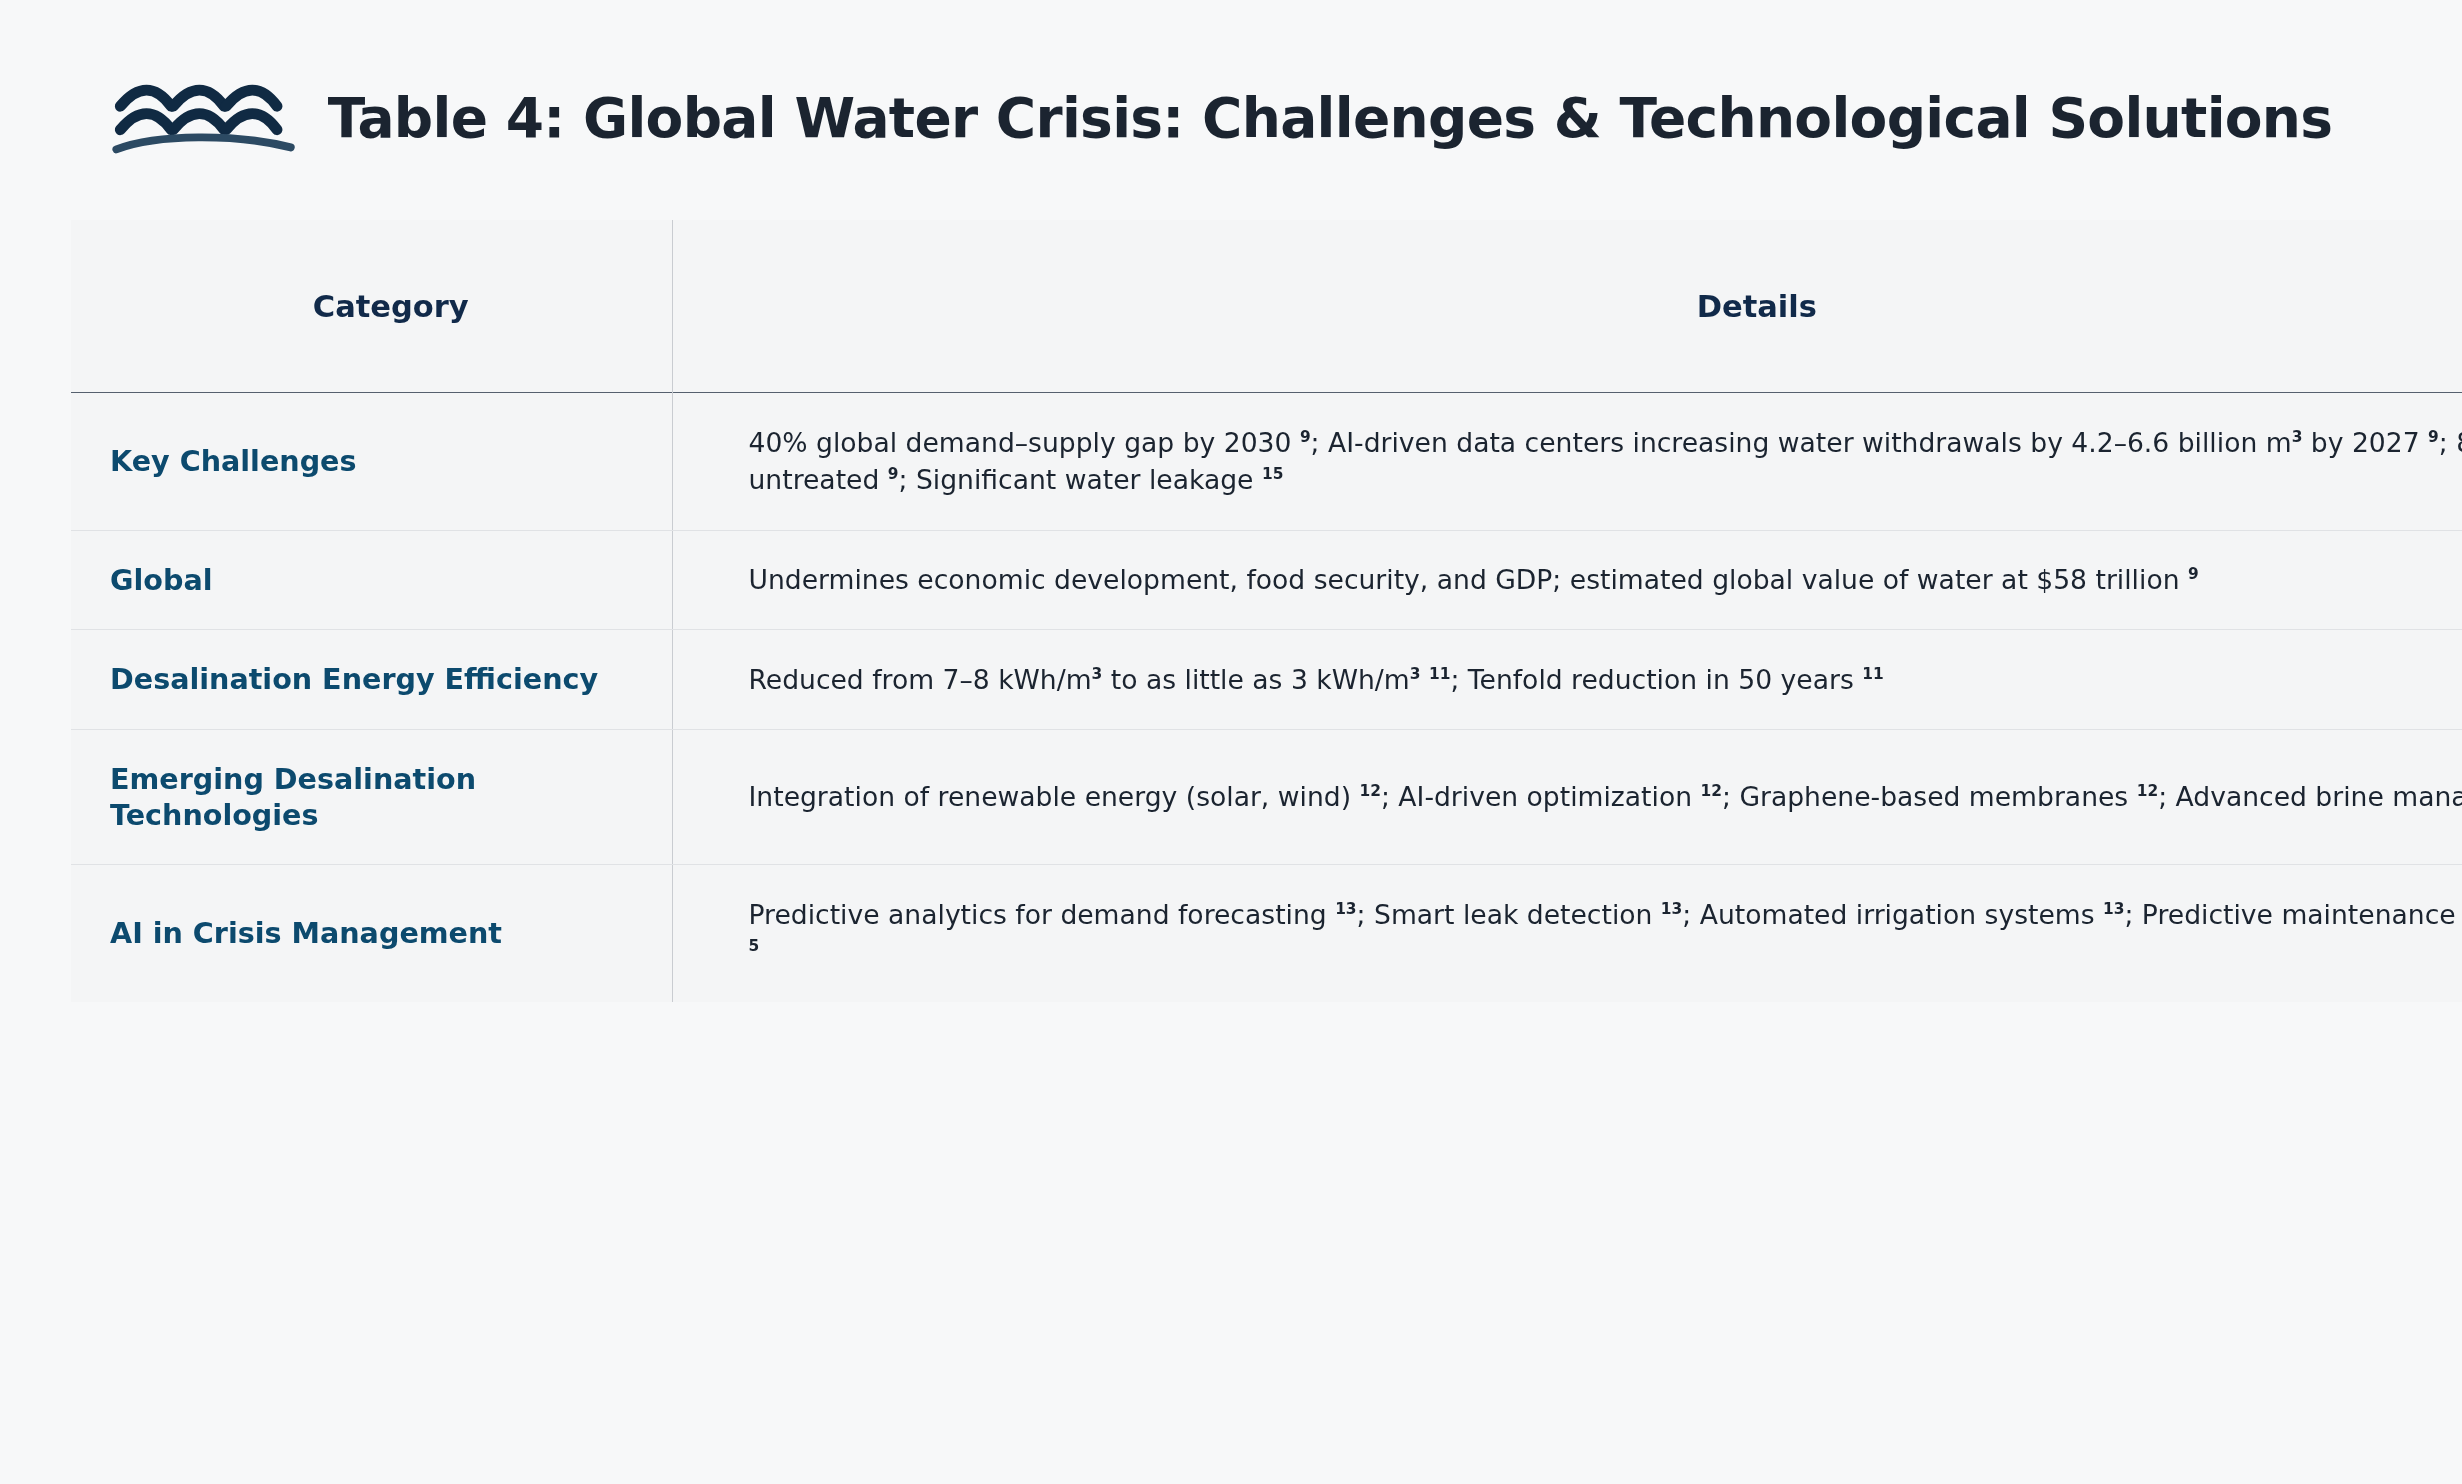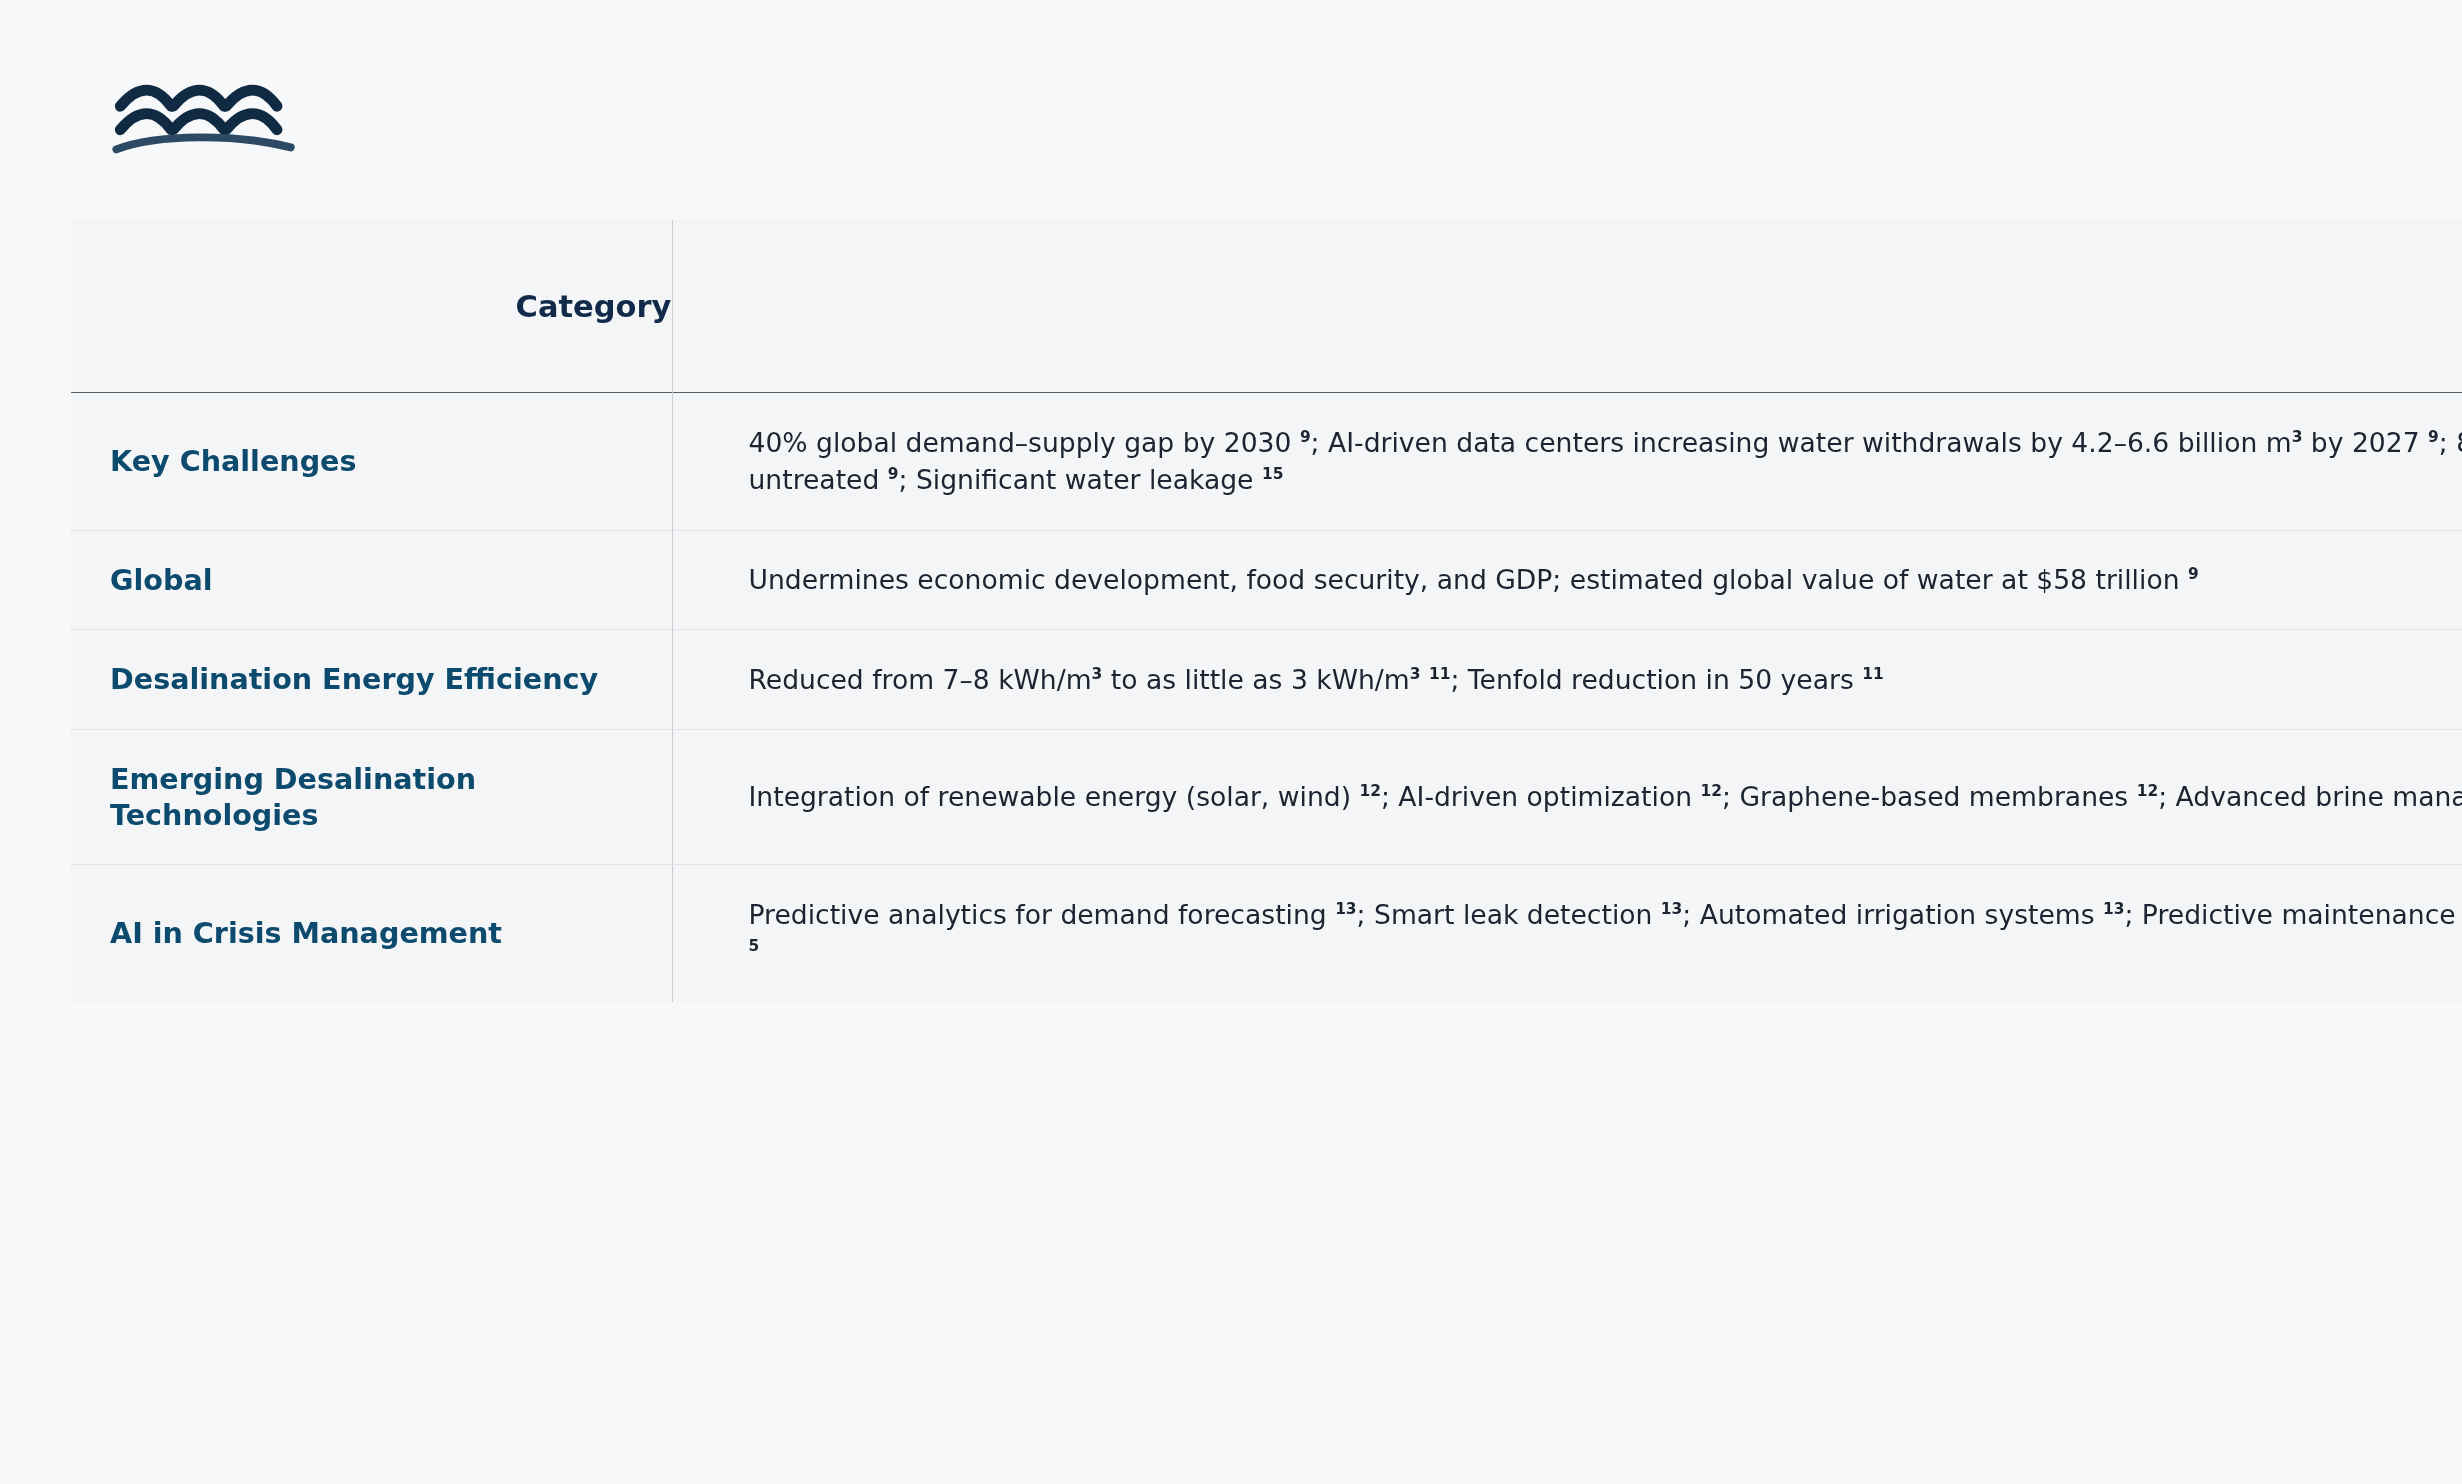--- a/index.html
+++ b/index.html
@@ -47,21 +47,21 @@
   table.data-table {
     width: 2694px;
     border-collapse: collapse;
     table-layout: fixed;
     background: #f4f5f6;
   }
   table.data-table col.c1 { width: 601px; }
   table.data-table col.c2 { width: 2093px; }
 
   thead th {
-    text-align: right;
+    text-align: center;
     vertical-align: middle;
     font-size: 30.5px;
     font-weight: 700;
     color: #112a4a;
     padding: 0;
     height: 172px;
     background: #f4f5f6;
   }
   thead th .cellpad-head-1 { padding-left: 39px; }
   thead th .cellpad-head-2 { padding-left: 76px; }
@@ -121,20 +121,21 @@
           <path d="M120 38 C138 16, 156 16, 172 38"></path>
         </g>
         <g fill="none" stroke="#102a43" stroke-width="11" stroke-linecap="round">
           <path d="M12 62 C30 40, 48 40, 64 62"></path>
           <path d="M66 62 C84 40, 102 40, 118 62"></path>
           <path d="M120 62 C138 40, 156 40, 172 62"></path>
         </g>
         <path d="M8 82 C50 66, 130 66, 186 80" fill="none" stroke="#2c4a63" stroke-width="8" stroke-linecap="round"></path>
       </svg>
     </span>
+    <div class="title">Table 4: Global Water Crisis: Challenges &amp; Technological Solutions</div>
   </div>
 
   <div class="table-wrap">
     <table class="data-table">
       <colgroup>
           <col class="c1">
           <col class="c2">
         </colgroup>
       <thead>
         <tr>

